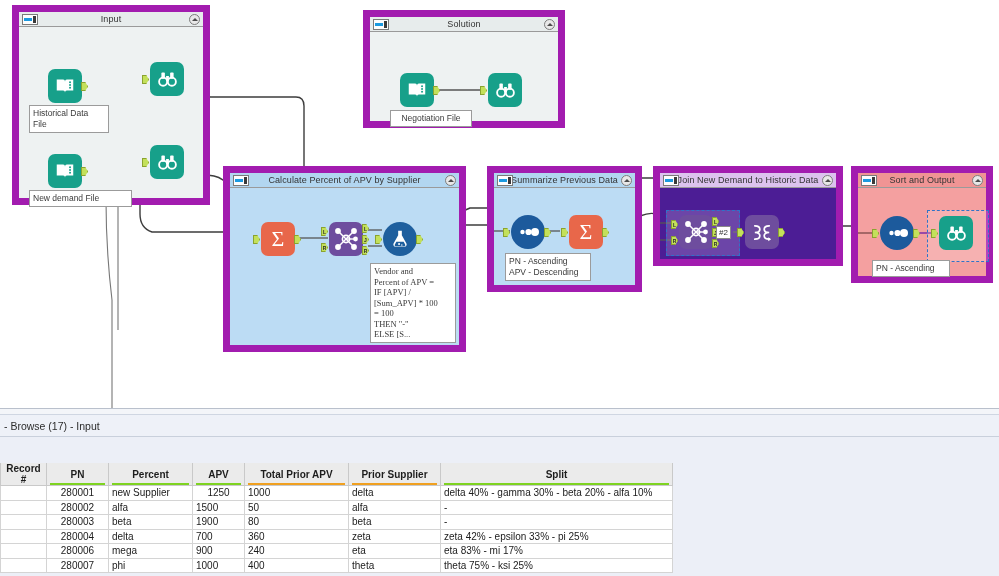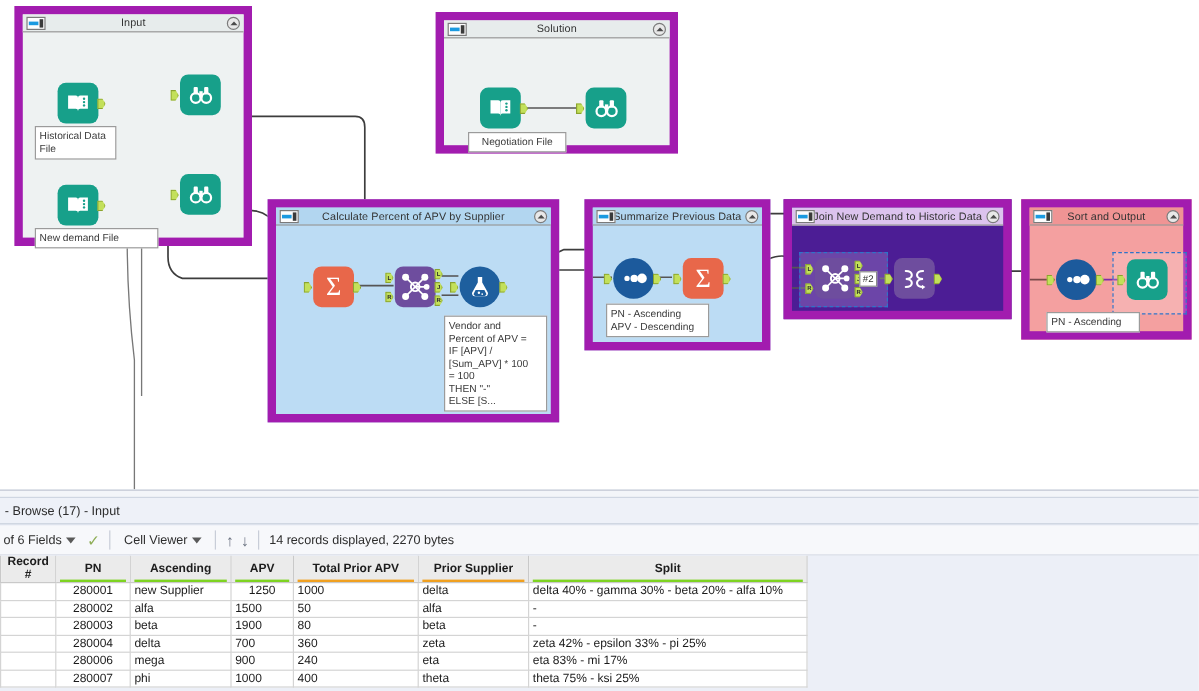--- a/index.html
+++ b/index.html
@@ -208,21 +208,21 @@
             <svg width="22" height="22" viewBox="0 0 24 24">
               <path d="M3 5 h7 a2 2 0 0 1 2 2 v12 a2 2 0 0 0 -2 -2 H3z" fill="#ffffff"></path>
               <path d="M21 5 h-7 a2 2 0 0 0 -2 2 v12 a2 2 0 0 1 2 -2 H21z" fill="#ffffff"></path>
               <circle cx="17.5" cy="8" r="1.1" fill="#17a08a"></circle>
               <circle cx="17.5" cy="11" r="1.1" fill="#17a08a"></circle>
               <circle cx="17.5" cy="14" r="1.1" fill="#17a08a"></circle>
             </svg>
           </div>
           <span class="nub out" style="left:33px; top:13px;"></span>
         </div>
-        <div class="anno" style="left:10px; top:78px; width:68px;">Historical Data
+        <div class="anno" style="left:10px; top:78px; width:80px;">Historical Data
 File</div>
 
         <div class="tool" style="left:131px; top:35px;">
           <span class="nub in" style="left:-8px; top:13px;"></span>
           <div class="glyph g-teal">
             <svg width="21" height="21" viewBox="0 0 24 24">
               <circle cx="7" cy="14.5" r="4.6" fill="none" stroke="#fff" stroke-width="2.1"></circle>
               <circle cx="17" cy="14.5" r="4.6" fill="none" stroke="#fff" stroke-width="2.1"></circle>
               <rect x="5" y="4" width="4" height="7" rx="1" fill="#fff"></rect>
               <rect x="15" y="4" width="4" height="7" rx="1" fill="#fff"></rect>
@@ -362,21 +362,21 @@
             <svg width="22" height="22" viewBox="0 0 24 24">
               <path d="M10 3 h4 v5 l5 9 a2.5 2.5 0 0 1 -2.2 3.6 H7.2 A2.5 2.5 0 0 1 5 17 l5 -9z" fill="#ffffff"></path>
               <path d="M8 15 h8 l1.6 3 a1.6 1.6 0 0 1 -1.4 2.3 H7.8 A1.6 1.6 0 0 1 6.4 18z" fill="#1e5f9e"></path>
               <circle cx="11" cy="17.4" r="1.1" fill="#fff"></circle>
               <circle cx="14" cy="18.6" r="0.8" fill="#fff"></circle>
             </svg>
           </div>
           <span class="nub out" style="left:33px; top:13px;"></span>
         </div>
 
-        <div class="anno" style="left:140px; top:75px; width:86px; line-height:10.5px;">Vendor and
+        <div class="anno" style="left:140px; top:75px; width:86px; line-height:10.5px;font-family:Liberation Serif, serif;">Vendor and
 Percent of APV =
 IF [APV] /
 [Sum_APV] * 100
 = 100
 THEN "-"
 ELSE [S...</div>
       </div>
     </div>
 
     <div class="container-box cv-blue" style="left:487px; top:166px; width:155px; height:126px;">
@@ -532,45 +532,28 @@
 
   </div>
 
   <div id="results">
     <div id="res-splitter"></div>
 
     <div id="res-title">
       <span>- Browse (17) - Input</span>
     </div>
 
-    <div id="res-toolbar">
-      <div class="tb-item">
-        <span>of 6 Fields</span>
-        <span class="caret"></span>
-      </div>
-      <span class="check">✓</span>
-      <span class="tb-sep"></span>
-      <div class="tb-item">
-        <span>Cell Viewer</span>
-        <span class="caret"></span>
-      </div>
-      <span class="tb-sep"></span>
-      <span class="arrow-up">↑</span>
-      <span class="arrow-dn">↓</span>
-      <span class="tb-sep"></span>
-      <span>14 records displayed, 2270 bytes</span>
-    </div>
 
     <div id="grid">
       <table class="dt">
         <thead>
             <tr id="dt-head">
               <th class="rec" style="width: 46px;"><span>Record #</span></th>
               <th style="width: 62px;"><span>PN</span><span class="utype u-green"></span></th>
-              <th style="width: 84px;"><span>Ascending</span><span class="utype u-green"></span></th>
+              <th style="width: 84px;"><span>Percent</span><span class="utype u-green"></span></th>
               <th style="width: 52px;"><span>APV</span><span class="utype u-green"></span></th>
               <th style="width: 104px;"><span>Total Prior APV</span><span class="utype u-amber"></span></th>
               <th style="width: 92px;"><span>Prior Supplier</span><span class="utype u-amber"></span></th>
               <th style="width: 232px;"><span>Split</span><span class="utype u-green"></span></th>
             </tr>
           </thead>
         <tbody id="dt-body">
             <tr>
               <td class="rec" style="width: 46px; text-align: center;"></td>
               <td style="width: 62px; text-align: center;">280001</td>

